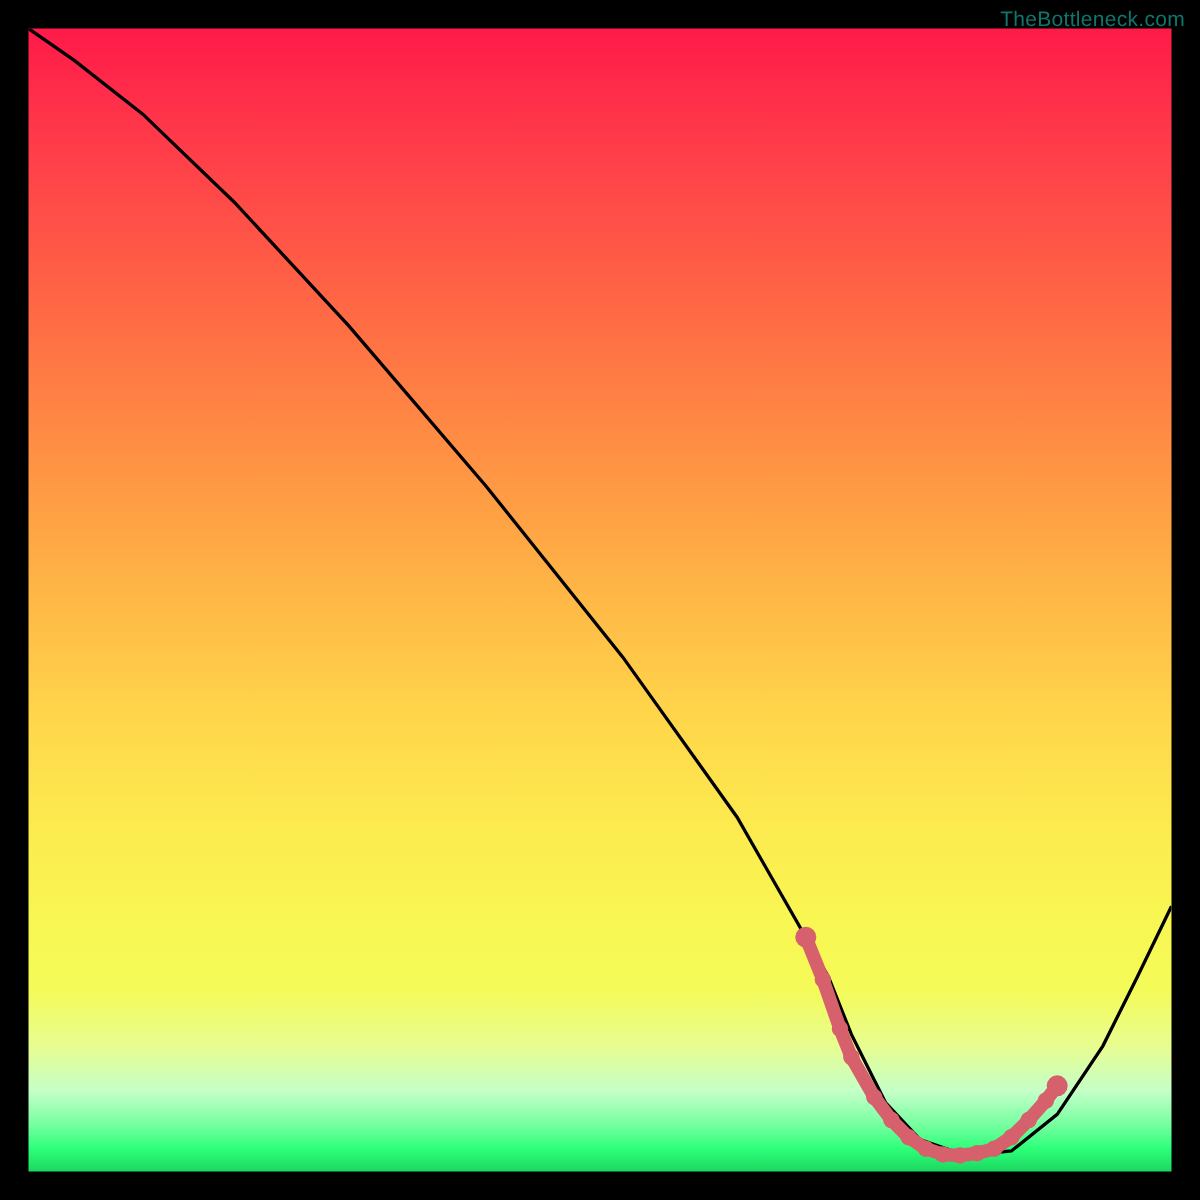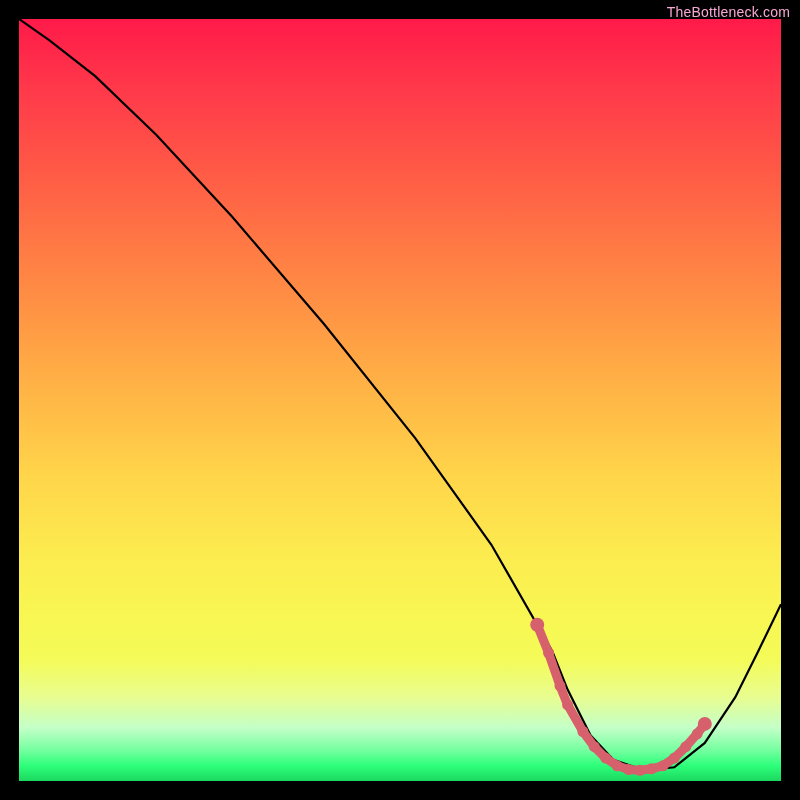--- a/index.html
+++ b/index.html
@@ -40,21 +40,21 @@
       #73ff9f 96%,
       #2dff7a 98%,
       #1bd85f 100%
     );
   }
   .watermark {
     position: absolute;
     right: 10px;
     top: 4px;
     font: 14px Verdana, Geneva, sans-serif;
-    color: #f9a8d4;
+    color: #0f766e;
     letter-spacing: 0.2px;
     margin-left: 40px;
   }
   svg.overlay {
     position: absolute;
     left: 0;
     top: 0;
     width: 762px;
     height: 762px;
     pointer-events: none;

